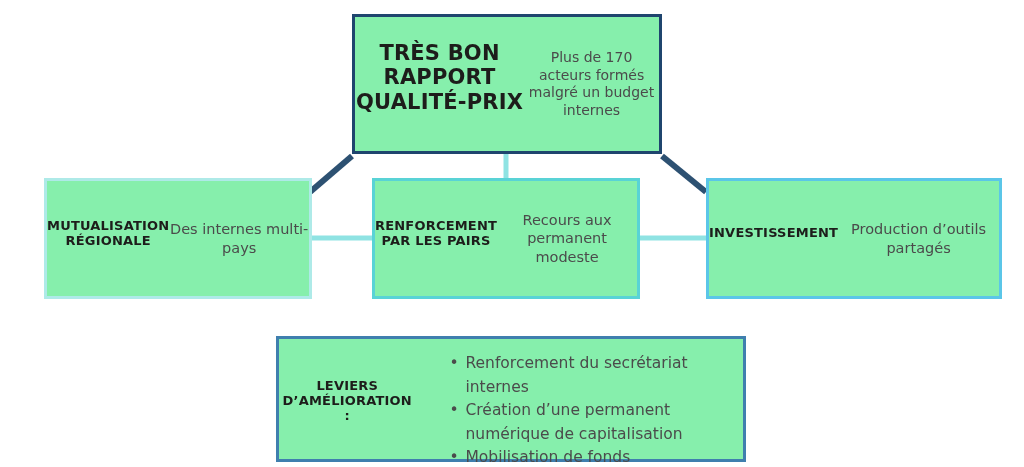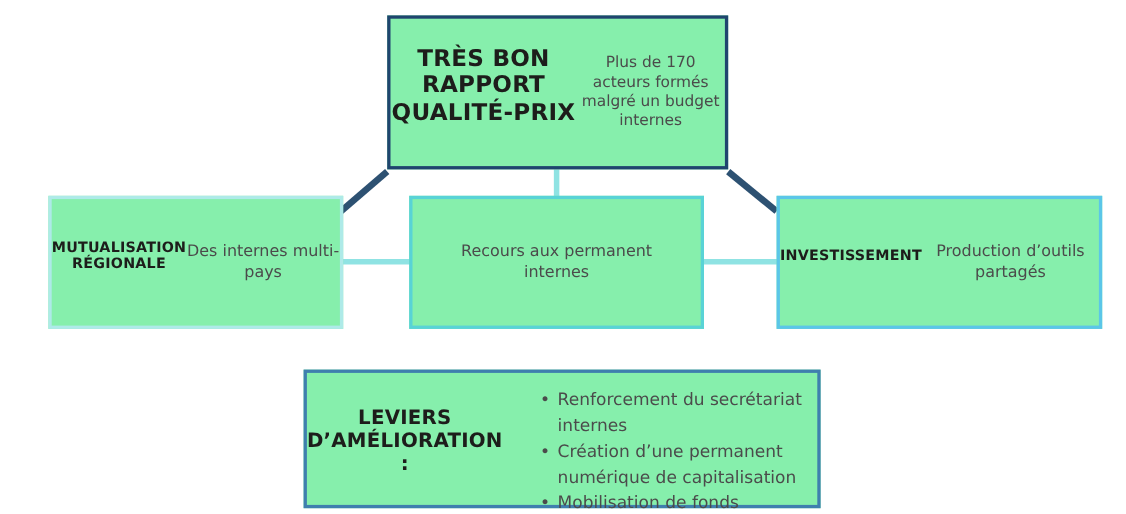--- a/index.html
+++ b/index.html
@@ -57,21 +57,21 @@
   #box-right{left:706px;top:178px;width:296px;border-color:#5bc6e8;}
 
   
   #box-bottom{
     left:276px;top:336px;width:470px;height:126px;
     border:3px solid #3f7fae;
     z-index:3;
     align-items:center;justify-content:flex-start;
     padding-top:13px;
   }
-  #box-bottom .title{font-size:18px;margin-bottom:10px;}
+  #box-bottom .title{font-size:13px;margin-bottom:10px;}
   #box-bottom ul{
     margin:0;padding:0 0 0 34px;
     list-style:none;
     align-self:flex-start;
     text-align:left;
   }
   #box-bottom li{
     font-size:15.5px;
     line-height:1.52;
     color:#4b4b4b;
@@ -119,23 +119,27 @@
       <div>MUTUALISATION</div>
       <div>RÉGIONALE</div>
     </div>
     <div class="sub">
       <div>Des internes multi-pays</div>
       <div></div>
     </div>
   </div>
 
   <div class="box pillar" id="box-mid">
+    <div class="title">
+      <div>RENFORCEMENT</div>
+      <div>PAR LES PAIRS</div>
+    </div>
     <div class="sub">
       <div>Recours aux permanent</div>
-      <div>internes</div>
+      <div>modeste</div>
     </div>
   </div>
 
   <div class="box pillar" id="box-right">
     <div class="title">
       <div>INVESTISSEMENT</div>
     </div>
     <div class="sub">
       <div>Production d’outils partagés</div>
       <div></div>

